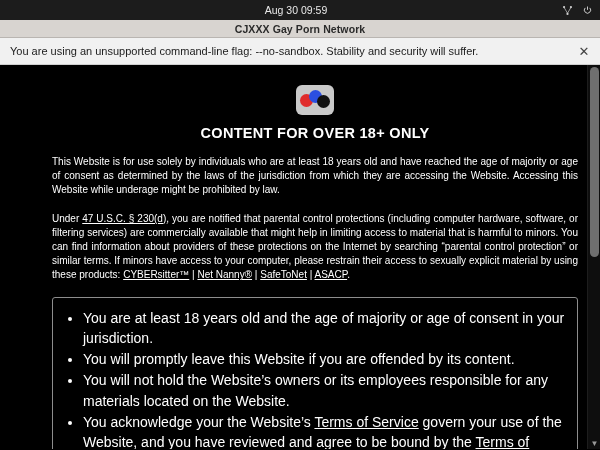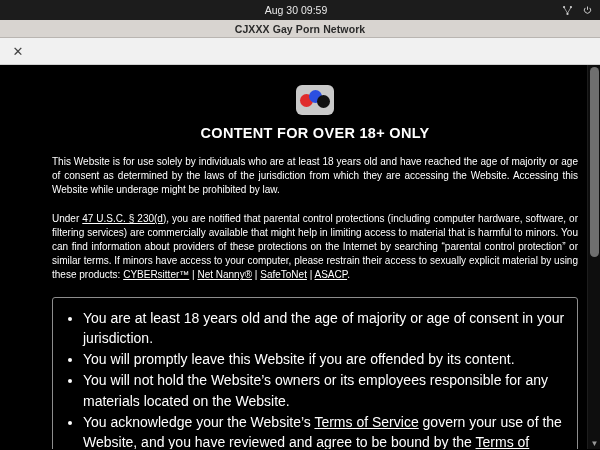--- a/index.html
+++ b/index.html
@@ -215,20 +215,21 @@
       </svg>
     </span>
   </div>
 </div>
 
 <div class="titlebar">
   <span class="ttl">CJXXX Gay Porn Network</span>
 </div>
 
 <div class="infobar">
+  <span class="msg">You are using an unsupported command-line flag: --no-sandbox. Stability and security will suffer.</span>
   <span class="x">✕</span>
 </div>
 
 <div class="page">
   <div class="page-inner">
 
     <div class="logo-wrap">
       <div class="logo">
         <span class="b1"></span>
         <span class="b2"></span>

